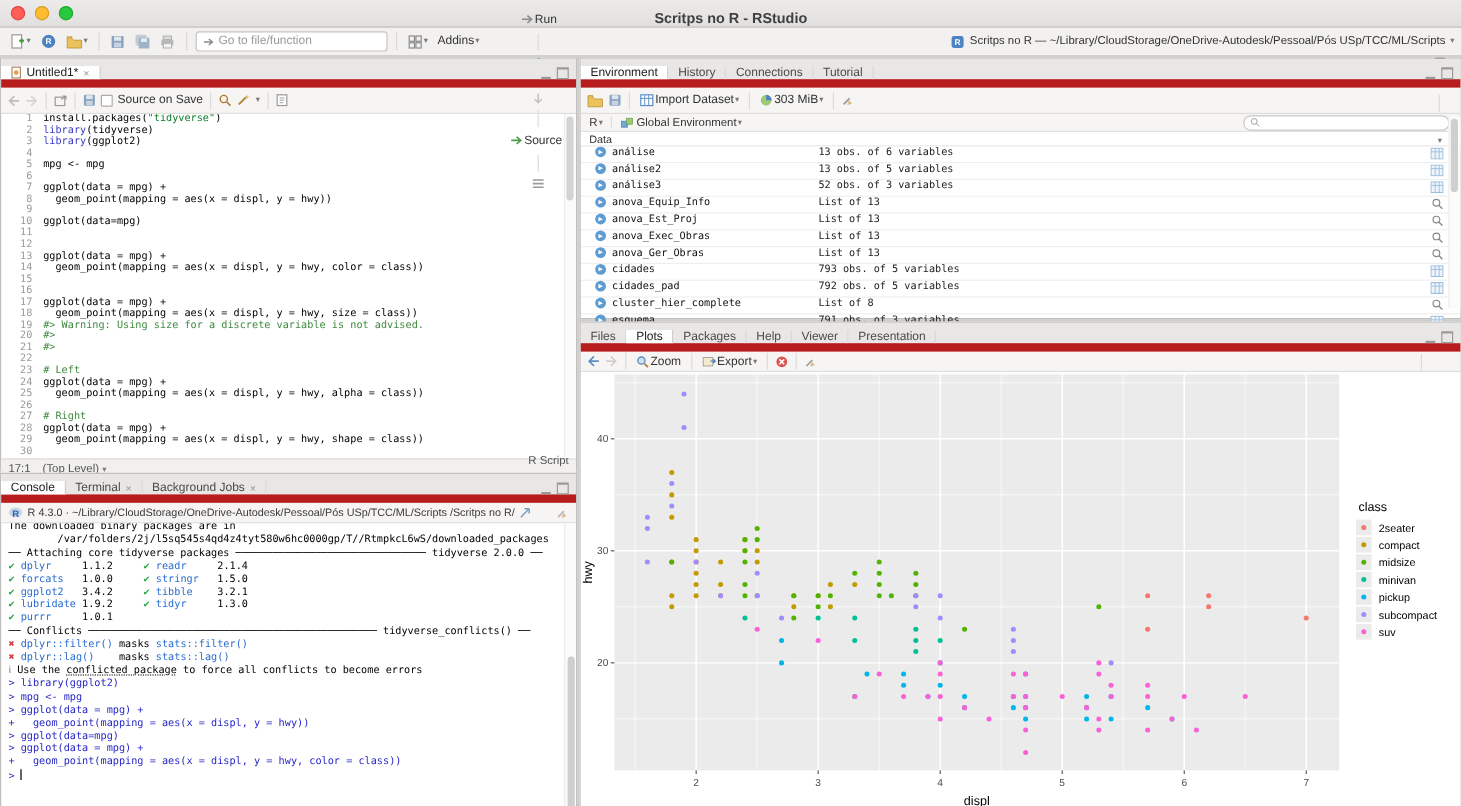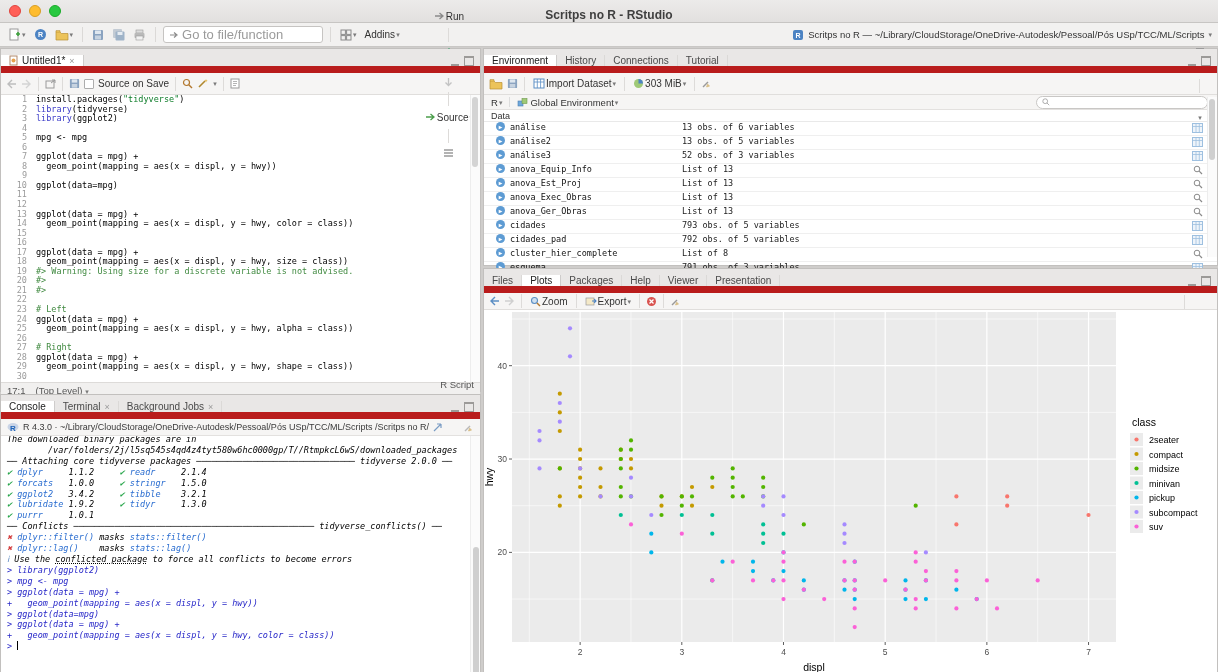--- a/index.html
+++ b/index.html
@@ -14,21 +14,21 @@
   .tl.yel{background:#febc2e;border:1px solid #d89e24;box-sizing:border-box;}
   .tl.grn{background:#28c840;border:1px solid #1aab29;box-sizing:border-box;}
   .win-title{font-size:12px;font-weight:bold;color:#3f3f3f;}
 
   
   .main-toolbar{height:23px;background:#f2f1f0;border-bottom:1px solid #c9c7c5;display:flex;align-items:center;padding:0 6px;gap:4px;}
   .tb-ic{display:inline-flex;align-items:center;gap:1px;padding:1px 2px;border-radius:3px;}
   .caret{font-size:7px;color:#7a7a7a;line-height:1;}
   .tb-sep{width:1px;height:15px;background:#dbd9d7;margin:0 3px;}
   .goto-box{display:flex;align-items:center;gap:3px;background:#fff;border:1px solid #c6c4c2;border-radius:3px;height:15px;padding:0 5px;width:148px;}
-  .goto-box .ph{font-size:13px;color:#9a9a9a;}
+  .goto-box .ph{font-size:10px;color:#9a9a9a;}
   .tb-label{font-size:10px;color:#333;}
   .proj-chooser{margin-left:auto;display:flex;align-items:center;gap:4px;}
   .proj-label{font-size:9.5px;color:#333;}
 
   
   .workspace{display:flex;height:627px;gap:2px;background:#cfcdcb;padding-top:1px;}
   .col-left{width:481px;display:flex;flex-direction:column;gap:2px;}
   .col-right{width:735px;display:flex;flex-direction:column;gap:2px;}
   .pane{background:#fff;border:1px solid #c2c0be;box-sizing:border-box;position:relative;}
   .source-pane{height:344px;}
@@ -60,21 +60,21 @@
   .tk-s{color:#0e7d2a;}
   .tk-c{color:#418a41;margin-top:24px;}
   .ed-scroll{position:absolute;top:0;right:0;width:9px;height:100%;border-left:1px solid #ededed;background:#fbfbfb;}
   .ed-thumb{position:absolute;top:2px;left:1px;width:6px;height:70px;background:#d4d4d4;border-radius:3px;}
   .statusbar{height:15px;background:#f1f0ef;border-top:1px solid #dddbd9;display:flex;align-items:center;font-size:9.5px;color:#555;padding:0 6px;gap:10px;}
   .checkbox{width:8px;height:8px;border:1px solid #adadad;background:#fff;border-radius:1px;display:inline-block;}
 
   
   .versionbar{height:16px;background:#f6f5f4;border-bottom:1px solid #e3e1df;display:flex;align-items:center;padding:0 6px;gap:4px;font-size:9px;color:#3a3a3a;}
   .console-body{height:244px;overflow:hidden;padding:2px 4px 0 6px;font-family:"DejaVu Sans Mono",monospace;font-size:8.5px;line-height:10.9px;position:relative;}
-  .con-line{white-space:pre;font-style:italic;}
+  .con-line{white-space:pre;}
   .con-line:first-child{margin-top:-4px;}
   .ck-p{color:#000;}
   .ck-cmd{color:#2727c8;}
   .ck-pkg{color:#2a6dd0;}
   .ck-grn{color:#27a54a;}
   .ck-red{color:#d43f3f;}
   .ck-info{color:#5a87c0;}
   .ck-ul{color:#000;text-decoration:underline dotted;}
   .cursor{display:inline-block;width:1px;height:9px;background:#000;vertical-align:-1px;}
   .con-scroll{position:absolute;top:0;right:0;width:9px;height:100%;background:#fbfbfb;border-left:1px solid #ededed;}

